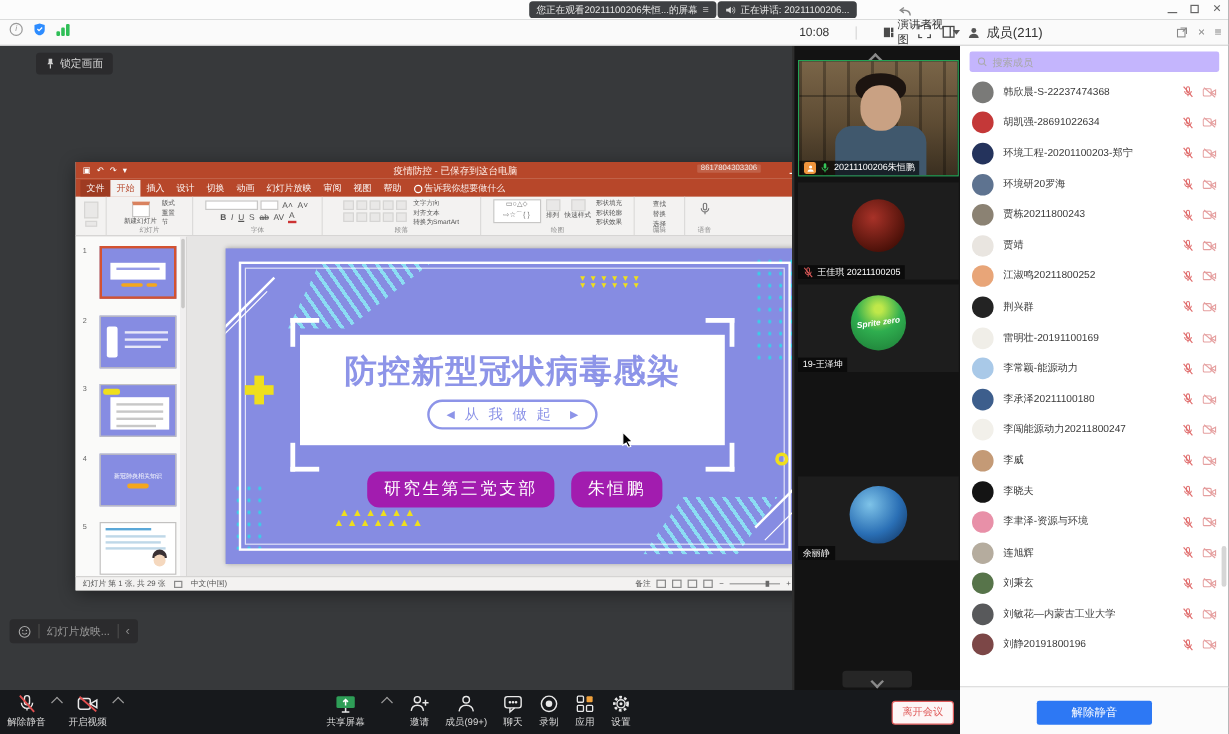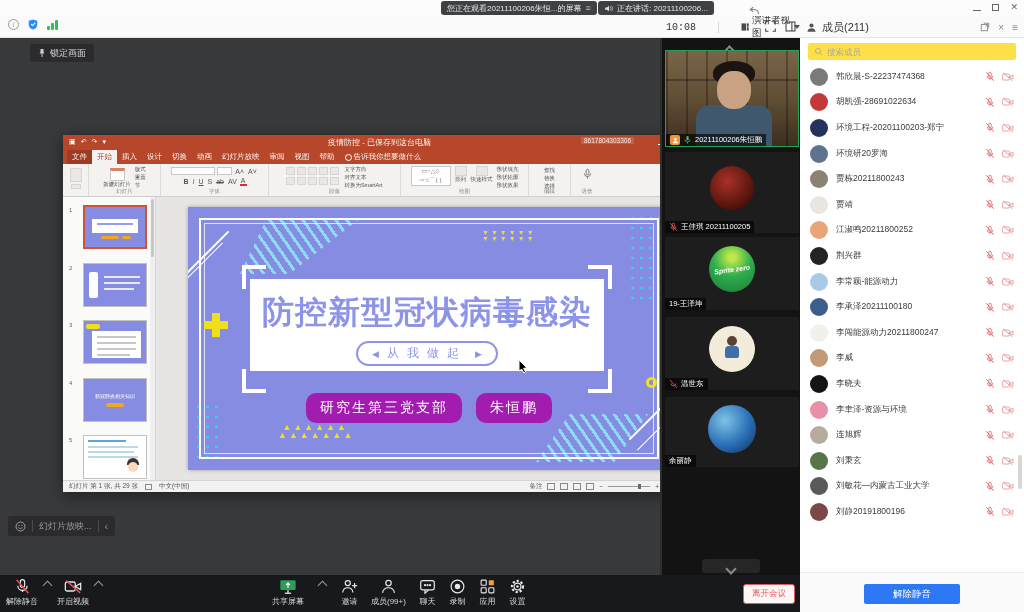--- a/index.html
+++ b/index.html
@@ -17,21 +17,21 @@
   .wc-min { width:8px; height:1.5px; background:#666; margin-top:6px; }
   .wc-max { width:7px; height:7px; border:1.2px solid #666; }
   .wc-close { color:#666; font-size:9px; line-height:9px; }
 
   
   .subbar { position:absolute; left:0; top:16px; width:1024px; height:22px; background:#FAFAFA; border-bottom:1px solid #E4E4E4; z-index:39; }
   .statusicons { position:absolute; left:8px; top:3px; display:flex; gap:9px; align-items:center; }
   .info-ic { width:11px; height:11px; border:1.3px solid #9a9a9a; border-radius:50%; color:#9a9a9a; font-size:7px; text-align:center; line-height:9px; font-style:italic; }
   .sig { display:flex; align-items:flex-end; gap:1.5px; }
   .sig i { width:2.5px; background:#2FBE57; display:block; border-radius:1px; }
-  .viewbar { position:absolute; left:660px; top:0; width:140px; height:22px; display:flex; align-items:center; gap:22px; padding-left:6px; color:#333;font-family:Liberation Mono, monospace; }
+  .viewbar { position:absolute; left:660px; top:0; width:140px; height:22px; display:flex; align-items:center; gap:22px; padding-left:6px; color:#333; }
   .vb-time { font-size:10px; }
   .vb-sep { width:1px; height:11px; background:#d8d8d8; }
   .vb-view { font-size:9.5px; display:flex; align-items:center; gap:3px; }
   .caret-d { width:0; height:0; border-left:3px solid transparent; border-right:3px solid transparent; border-top:4px solid #555; }
   .membar { position:absolute; left:800px; top:0; width:224px; height:22px; display:flex; align-items:center; gap:5px; padding:0 6px; }
   .membar .mtitle { font-size:11px; color:#333; }
   .membar .mright { margin-left:auto; display:flex; gap:8px; align-items:center; color:#888; font-size:10px; }
 
   
   .share-area { position:absolute; left:0; top:38px; width:660px; height:537px; background:#37393B; }
@@ -114,21 +114,21 @@
   .plus:before { left:0; top:8px; width:24px; height:8px; }
   .plus:after { left:8px; top:0; width:8px; height:24px; }
   .ring { position:absolute; right:13px; top:170px; width:11px; height:11px; border:3px solid #EFDF1C; border-radius:50%; }
   .brk { position:absolute; width:24px; height:24px; }
   .brk.tl { left:54px; top:58px; border-left:4px solid #fff; border-top:4px solid #fff; }
   .brk.tr { left:400px; top:58px; border-right:4px solid #fff; border-top:4px solid #fff; }
   .brk.bl { left:54px; top:162px; border-left:4px solid #fff; border-bottom:4px solid #fff; }
   .brk.br { left:400px; top:162px; border-right:4px solid #fff; border-bottom:4px solid #fff; }
   .dline { position:absolute; height:2px; background:#fff; }
   .band { position:absolute; left:62px; top:72px; width:354px; height:92px; background:#fff; text-align:center; }
-  .band h1 { font-size:32px; font-weight:bold; color:#8D94E8; margin-top:12px; letter-spacing:1px; white-space:nowrap; }
+  .band h1 { font-size:27px; font-weight:bold; color:#8D94E8; margin-top:12px; letter-spacing:1px; white-space:nowrap; }
   .subpill { display:inline-flex; align-items:center; gap:8px; margin-top:6px; border:2px solid #8D94E8; border-radius:14px; padding:2px 14px; color:#8D94E8; font-size:12px; }
   .subpill .stxt { letter-spacing:8px; }
   .subpill .arr { font-size:9px; }
   .badges { position:absolute; left:0; right:0; top:186px; display:flex; justify-content:center; gap:14px; }
   .badge { background:#a21caf; color:#fff; font-size:14px; padding:6px 14px; border-radius:10px; letter-spacing:2px; white-space:nowrap; }
   .cursor { position:absolute; left:330px; top:152px; }
   .nexttab { position:absolute; right:0; top:105px; width:11px; height:36px; background:#4F5356; border-radius:5px 0 0 5px; color:#ddd; font-size:8px; text-align:center; line-height:36px; }
   .vscroll { position:absolute; right:0; top:0; width:8px; bottom:0; background:#F0EFEF; }
   .vscroll .ar { position:absolute; left:1.5px; width:0; height:0; border-left:2.5px solid transparent; border-right:2.5px solid transparent; }
   .vscroll .up { top:3px; border-bottom:4px solid #9a9a9a; }
@@ -167,21 +167,21 @@
   .vav4 { top:9px; width:46px; height:46px; background:#F3ECDA; }
   .g-head { position:absolute; left:18px; top:10px; width:10px; height:10px; border-radius:50%; background:#5A4334; }
   .g-body { position:absolute; left:16px; top:20px; width:14px; height:12px; border-radius:4px 4px 2px 2px; background:#3E6FA8; }
   .vav5 { top:8px; width:48px; height:48px; background:radial-gradient(circle at 35% 32%,#7EC3E8,#2A6FB5 55%,#0E2C55); }
   .vav6 { top:8px; width:46px; height:46px; background:#EFE6DA; }
   .b-hair { position:absolute; left:12px; top:7px; width:22px; height:14px; border-radius:11px 11px 0 0; background:#2E2A2C; }
   .b-face { position:absolute; left:15px; top:13px; width:16px; height:15px; border-radius:50%; background:#F2D6BC; }
 
   
   .mempanel { position:absolute; left:800px; top:38px; width:224px; height:534px; background:#fff; }
-  .searchwrap { position:absolute; left:8px; top:5px; width:208px; height:17px; background:#fde047; border-radius:2px; display:flex; align-items:center; gap:4px; padding:0 6px; }
+  .searchwrap { position:absolute; left:8px; top:5px; width:208px; height:17px; background:#c4b5fd; border-radius:2px; display:flex; align-items:center; gap:4px; padding:0 6px; }
   .searchwrap input { border:0; outline:0; background:transparent; font-size:8.5px; color:#555; width:170px; font-family:inherit; }
   .searchwrap input::placeholder { color:#A8A8A8; }
   .mlist { position:absolute; left:0; top:26px; width:224px; height:508px; overflow:hidden; }
   .mrow { height:25.6px; display:flex; align-items:center; padding:0 10px 0 10px; gap:8px; }
   .mav { width:18px; height:18px; border-radius:50%; flex:0 0 18px; }
   .mname { font-size:8.5px; color:#3A3A3A; white-space:nowrap; overflow:hidden; }
   .mics { margin-left:auto; display:flex; gap:7px; align-items:center; }
   .pscroll { position:absolute; right:2px; top:417px; width:4px; height:34px; background:#D6D6D6; border-radius:2px; }
   .memfoot { position:absolute; left:800px; top:572px; width:224px; height:40px; background:#FBFBFB; border-top:1px solid #EBEBEB; }
   .unmutebtn { position:absolute; left:64px; top:11px; width:96px; height:20px; background:#2D78F4; border-radius:2px; color:#fff; font-size:9.5px; border:0; font-family:inherit; }
@@ -589,35 +589,20 @@
     <div class="vtile" style="top:199px;height:73px;">
       <span class="vav vav3">
           <span class="sp">Sprite zero</span>
         </span>
       <div class="vlabel">
 
         <span>19-王泽坤</span>
       </div>
     </div>
 
-    <div class="vtile" style="top:279px;height:73px;">
-      <span class="vav vav4">
-          <span class="g-head"></span>
-          <span class="g-body"></span>
-        </span>
-      <div class="vlabel">
-        <svg width="9" height="10" viewBox="0 0 16 18">
-            <rect x="6" y="2" width="4" height="8" rx="2" fill="none" st="" roke="#E15B5B" stroke-width="1.4"></rect>
-            <path d="M3.5 8a4.5 4.5 0 0 0 9 0" fill="none" stroke="#E15B5B" stroke-width="1.4"></path>
-            <line x1="2" y1="2" x2="14" y2="16" stroke="#E15B5B" stroke-width="1.6"></line>
-          </svg>
-
-        <span>温世东</span>
-      </div>
-    </div>
 
     <div class="vtile" style="top:359px;height:70px;">
       <span class="vav vav5"></span>
       <div class="vlabel">
 
         <span>余丽静</span>
       </div>
     </div>
 
 
@@ -771,20 +756,37 @@
               <line x1="2" y1="2" x2="14" y2="16" stroke="#E06C6C" stroke-width="1.6"></line>
             </svg>
       <svg width="12" height="10" viewBox="0 0 18 14">
               <rect x="1" y="2.5" width="10" height="9" rx="1.5" fill="none" stroke="#E59F9F" stroke-width="1.4"></rect>
               <path d="M11 7l5.5-3v6z" fill="none" stroke="#E59F9F" stroke-width="1.4"></path>
               <line x1="2" y1="1" x2="16" y2="13" stroke="#E59F9F" stroke-width="1.5"></line>
             </svg>
     </span>
   </div>
 
+  <div class="mrow">
+    <span class="mav" style="background: rgb(240, 238, 232);"></span>
+    <span class="mname">雷明壮-20191100169</span>
+    <span class="mics">
+      <svg width="10" height="11" viewBox="0 0 16 18">
+              <rect x="6" y="2" width="4" height="8" rx="2" fill="none" stroke="#E06C6C" stroke-width="1.4"></rect>
+              <path d="M3.5 8a4.5 4.5 0 0 0 9 0" fill="none" stroke="#E06C6C" stroke-width="1.4"></path>
+              <line x1="8" y1="12.5" x2="8" y2="15" stroke="#E06C6C" stroke-width="1.4"></line>
+              <line x1="2" y1="2" x2="14" y2="16" stroke="#E06C6C" stroke-width="1.6"></line>
+            </svg>
+      <svg width="12" height="10" viewBox="0 0 18 14">
+              <rect x="1" y="2.5" width="10" height="9" rx="1.5" fill="none" stroke="#E59F9F" stroke-width="1.4"></rect>
+              <path d="M11 7l5.5-3v6z" fill="none" stroke="#E59F9F" stroke-width="1.4"></path>
+              <line x1="2" y1="1" x2="16" y2="13" stroke="#E59F9F" stroke-width="1.5"></line>
+            </svg>
+    </span>
+  </div>
 
   <div class="mrow">
     <span class="mav" style="background: rgb(169, 201, 232);"></span>
     <span class="mname">李常颖-能源动力</span>
     <span class="mics">
       <svg width="10" height="11" viewBox="0 0 16 18">
               <rect x="6" y="2" width="4" height="8" rx="2" fill="none" stroke="#E06C6C" stroke-width="1.4"></rect>
               <path d="M3.5 8a4.5 4.5 0 0 0 9 0" fill="none" stroke="#E06C6C" stroke-width="1.4"></path>
               <line x1="8" y1="12.5" x2="8" y2="15" stroke="#E06C6C" stroke-width="1.4"></line>
               <line x1="2" y1="2" x2="14" y2="16" stroke="#E06C6C" stroke-width="1.6"></line>

